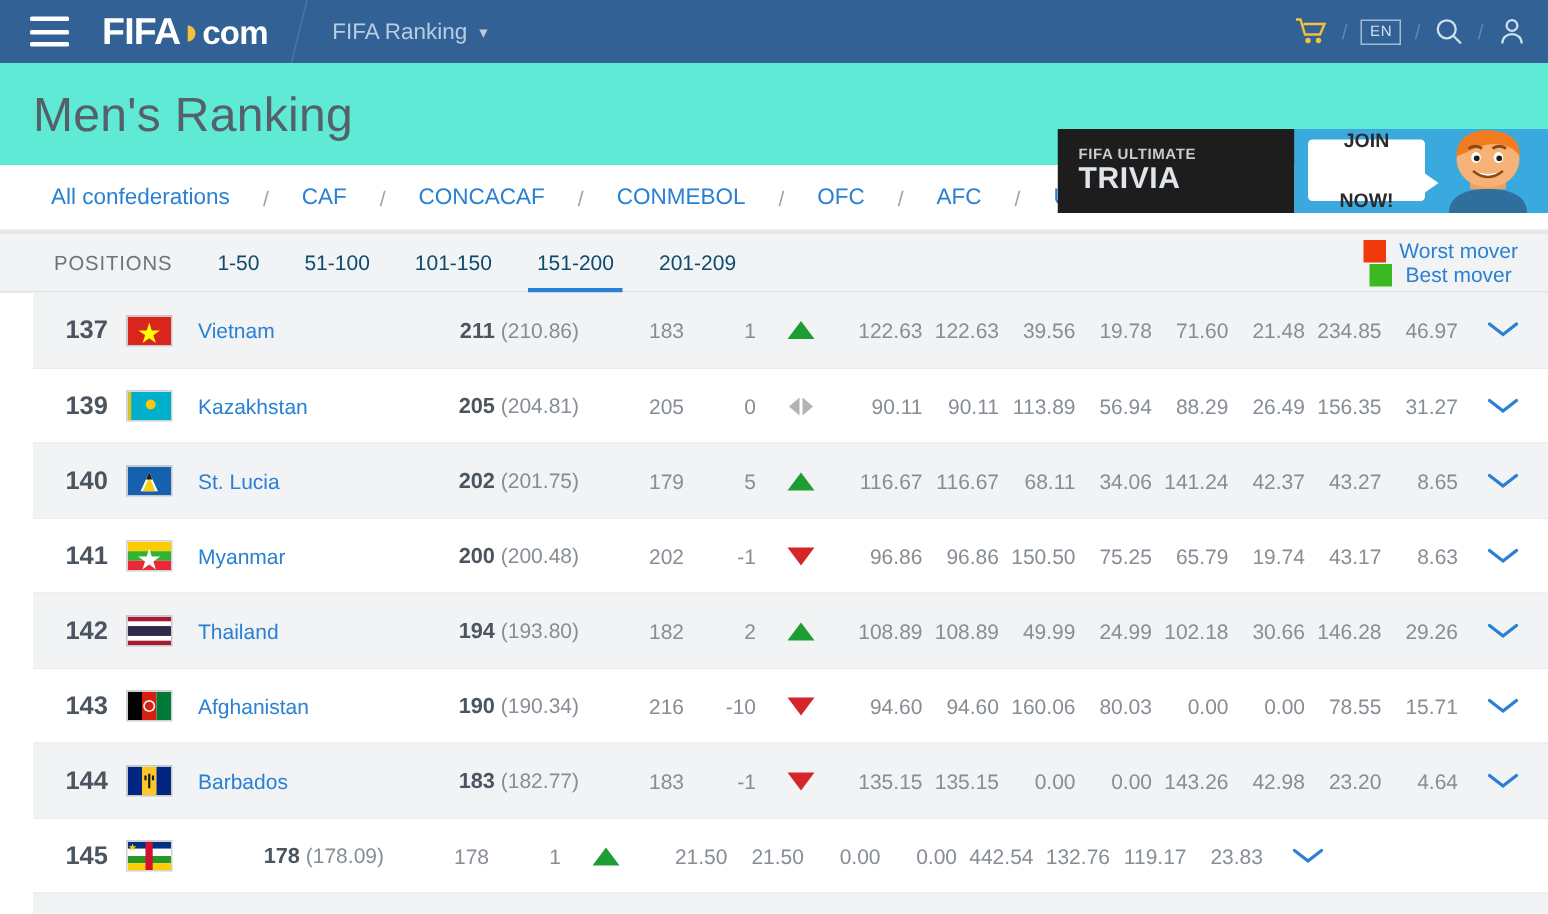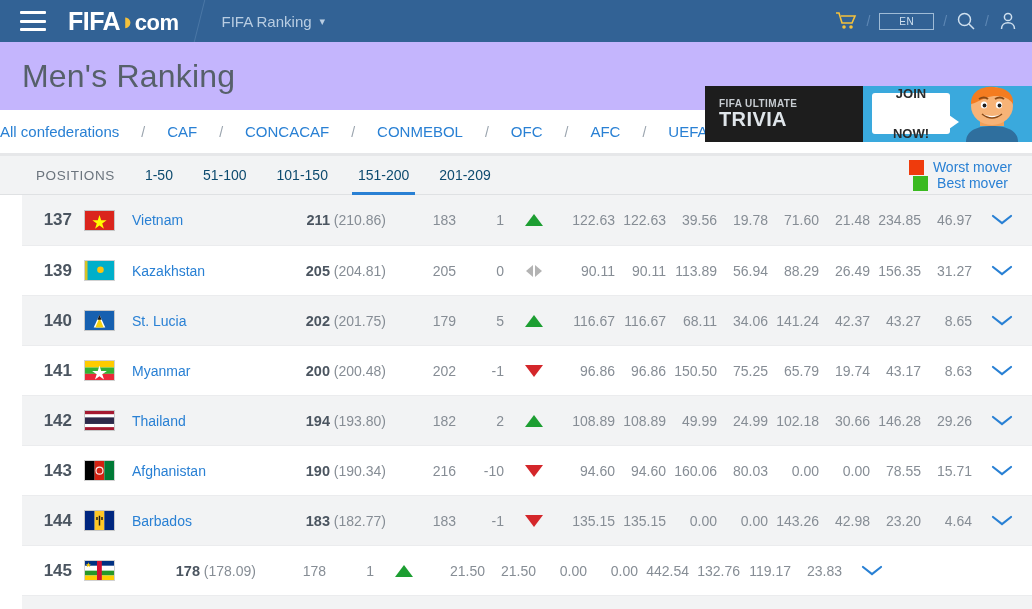--- a/index.html
+++ b/index.html
@@ -42,27 +42,27 @@
   }
   .nav-section .caret { font-size: 11px; }
   .topnav-right {
     margin-left: auto; display: flex; align-items: center;
     gap: 0px; padding-right: 14px;
   }
   .topnav-right .slash { color: #5d87b4; font-size: 14px; padding: 0 9px; }
   .icon-btn { cursor: pointer; display: flex; align-items: center; justify-content: center; }
   .lang-box {
     border: 1px solid #9fbbd6; color: #cfe0ef;
-    font-size: 10px; padding: 2px 19px; letter-spacing: .5px;
+    font-size: 10px; padding: 2px 5px; letter-spacing: .5px;
     cursor: pointer;
   }
 
   
   .header-area {
-    height: 68px; background: #c4b5fd;
+    height: 68px; background: #5eead4;
     display: flex; align-items: center;
     position: relative;
   }
   .page-title {
     font-size: 32px; color: #56606a; font-weight: normal;
     margin-left: 22px; letter-spacing: .2px;
   }
 
   
   .banner {
@@ -92,21 +92,21 @@
   .bubble:after {
     content:""; position:absolute; right:-9px; top: 22px;
     border-top: 7px solid transparent; border-bottom: 7px solid transparent;
     border-left: 10px solid #fff;
   }
   .mascot { position: absolute; right: 2px; bottom: 0; width: 72px; height: 56px; }
 
   
   .confed {
     height: 46px; display: flex; align-items: center;
-    background: #fff;
+    padding-left: 34px; background: #fff;
     border-bottom: 3px solid #e6e7e9;
   }
   .confed a {
     color: #2980d4; font-size: 15px; text-decoration: none; cursor: pointer;
   }
   .confed .sep { color: #9aa4ae; font-size: 14px; padding: 0 22px; }
 
   
   .positions {
     height: 39px; background: #f2f3f4;

